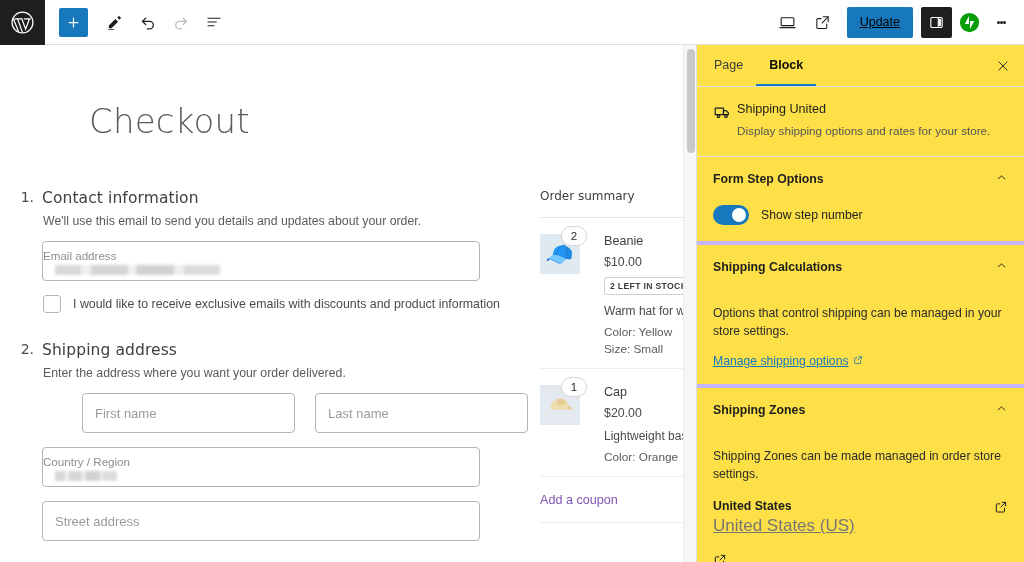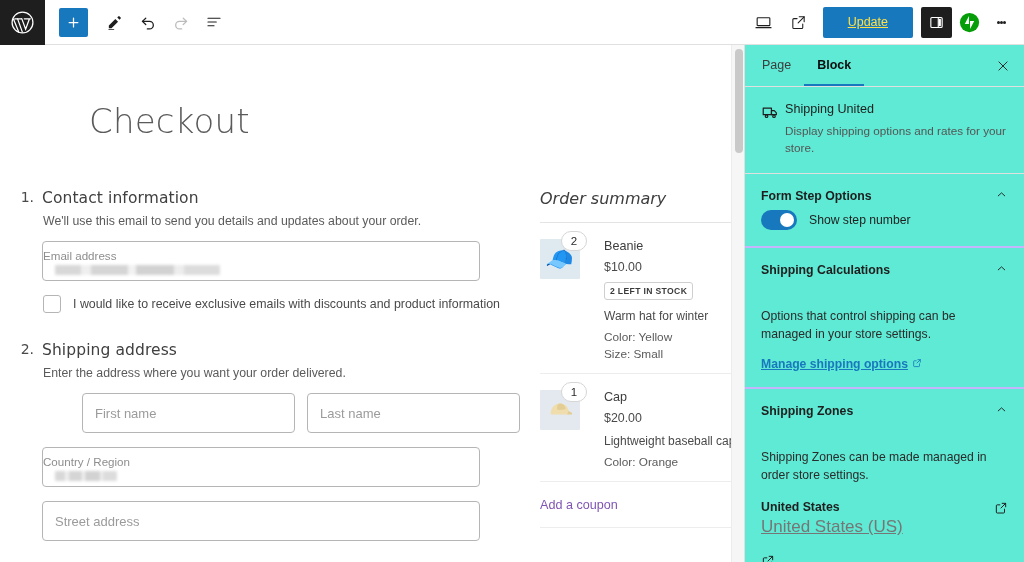--- a/index.html
+++ b/index.html
@@ -24,22 +24,22 @@
   }
   .tb-left { display: flex; align-items: center; gap: 0; padding-left: 14px; }
   .tb-btn {
     width: 33px; height: 33px; display: flex; align-items: center; justify-content: center;
     border: none; background: transparent; cursor: pointer; color: #1e1e1e; border-radius: 2px;
   }
   .tb-btn.inserter { background: #1878bd; color: #fff; width: 29px; height: 29px; border-radius: 2px; margin-right: 10px;}
   .tb-btn.disabled { color: #b8b8b8; }
   .tb-right { margin-left: auto; display: flex; align-items: center; gap: 2px; padding-right: 8px; }
   .update-btn {
-    background: #1878bd; color: #fde047; border: none; border-radius: 2px;
-    height: 31px; padding: 0 25px; font-size: 12.5px; cursor: pointer;
+    background: #1878bd; color: #000000; border: none; border-radius: 2px;
+    height: 31px; padding: 0 13px; font-size: 12.5px; cursor: pointer;
     font-family: "Liberation Sans", sans-serif; margin: 0 6px; text-decoration: underline;
   }
   .sidebar-toggle {
     width: 31px; height: 31px; background: #1e1e1e; color: #fff; border-radius: 2px;
     display: flex; align-items: center; justify-content: center; cursor: pointer; border: none;
   }
   .jetpack { width: 30px; height: 30px; display:flex; align-items:center; justify-content:center; cursor:pointer;}
   .kebab { width: 30px; height: 30px; display: flex; align-items: center; justify-content: center; cursor: pointer; }
   .kebab i { display:block; width:3px; height:3px; border-radius:50%; background:#1e1e1e; margin:1.5px 0; }
 
@@ -95,34 +95,34 @@
   }
   .redacted {
     position: absolute; left: 12px; top: 23px; height: 10px; border-radius: 1px;
     background: linear-gradient(90deg,#d8d8d8 0 16%, #efefef 16% 22%, #d5d5d5 22% 44%, #f2f2f2 44% 49%,
       #d2d2d2 49% 72%, #ededed 72% 78%, #dcdcdc 78% 100%);
     filter: blur(1.6px);
   }
   .redacted.w-long { width: 165px; }
   .redacted.w-short { width: 62px; }
 
-  .name-row { display: flex; gap: 12px; padding-left: 40px; }
+  .name-row { display: flex; gap: 20px; padding-left: 40px; }
   .name-row .field { width: 213px; margin-bottom: 14px; }
 
   .checkbox-row { display: flex; align-items: center; gap: 12px; margin: 8px 0 6px 1px; }
   .checkbox {
     width: 18px; height: 18px; border: 1px solid #b5b5b5; border-radius: 3px; background: #fff; flex: none;
   }
   .checkbox-label { font-size: 12.4px; color: #4a4a4a; }
 
   
   .summary-head {
     display: flex; justify-content: space-between;
-    font-size: 16px; color: #3d3d3d; padding: 0 0 14px 0;
-    border-bottom: 1px solid #e4e4e4; font-family: "DejaVu Sans", sans-serif; font-style: italic;
+    font-size: 12px; color: #3d3d3d; padding: 0 0 14px 0;
+    border-bottom: 1px solid #e4e4e4; font-family: "DejaVu Sans", sans-serif;
   }
   .cart-item { display: flex; padding: 16px 0 12px 0; border-bottom: 1px solid #ededed; }
   .thumb-wrap { position: relative; width: 44px; flex: none; margin-right: 20px; }
   .thumb {
     width: 40px; height: 40px; background: #dfeaf0; border-radius: 1px;
     display: flex; align-items: center; justify-content: center; font-size: 23px; line-height: 1;
   }
   .thumb.cap { background: #e3e9ee; }
   .qty-badge {
     position: absolute; top: -8px; left: 21px; min-width: 26px; height: 20px;
@@ -140,48 +140,48 @@
   }
   .item-desc { font-size: 12px; color: #4a4a4a; margin-top: 9px; }
   .item-attr { font-size: 11.8px; color: #5b5b5b; margin-top: 7px; }
   .coupon-row { padding: 15px 0; border-bottom: 1px solid #ededed; }
   .coupon-link { font-size: 12.6px; color: #7f54b3; cursor: pointer; }
   .totals-row { display: flex; justify-content: space-between; align-items: baseline; padding: 16px 0 6px 0; }
   .totals-label { font-size: 13px; color: #3d3d3d; }
 
   
   .sidebar {
-    width: 280px; flex: none; background: #5eead4; border-left: 1px solid #e0e0e0;
+    width: 328px; flex: none; background: #fde047; border-left: 1px solid #e0e0e0;
     display: flex; flex-direction: column; position: relative; overflow: hidden;
   }
   .sb-tabs { display: flex; align-items: center; height: 42px; border-bottom: 1px solid #e0e0e0; padding: 0 4px; }
   .sb-tab {
     height: 41px; padding: 0 13px; display: flex; align-items: center; font-size: 12.5px;
     color: #3c3c3c; cursor: pointer; background: transparent; border: none;
     border-bottom: 2px solid transparent; font-family: "Liberation Sans", sans-serif;
   }
   .sb-tab.active { color: #0d0d0d; font-weight: bold; border-bottom-color: #1878bd; }
   .sb-close { margin-left: auto; width: 34px; height: 34px; display: flex; align-items: center;
     justify-content: center; cursor: pointer; color: #2b2b2b; font-size: 15px; }
 
   .sb-blockhead { display: flex; padding: 15px 16px 16px 16px; border-bottom: 1px solid #e0e0e0; }
   .sb-blockicon { width: 24px; flex: none; color: #1e1e1e; padding-top: 1px; }
   .sb-blocktitle { font-size: 12.6px; color: #1e1e1e; margin-bottom: 7px; }
   .sb-blockdesc { font-size: 11.7px; color: #555; line-height: 1.45; }
 
-  .sb-section { border-bottom: 2px solid #c4b5fd; padding: 14px 16px 16px 16px; }
+  .sb-section { border-bottom: 4px solid #c4b5fd; padding: 14px 16px 16px 16px; }
   .sb-section-head { display: flex; align-items: center; justify-content: space-between; }
   .sb-section-title { font-size: 12.3px; font-weight: bold; color: #1e1e1e; }
-  .sb-row { display: flex; align-items: center; gap: 12px; margin-top: 6px; }
+  .sb-row { display: flex; align-items: center; gap: 12px; margin-top: 18px; }
   .toggle { width: 36px; height: 20px; border-radius: 10px; background: #1878bd; position: relative; flex: none; cursor: pointer; }
   .toggle .knob { position: absolute; top: 3px; right: 3px; width: 14px; height: 14px; border-radius: 50%; background: #fff; }
   .toggle-label { font-size: 12.2px; color: #1e1e1e; }
   .sb-text { font-size: 12.2px; color: #2b2b2b; line-height: 1.5; margin-top: 29px; }
   .sb-link { display: inline-flex; align-items: center; gap: 4px; font-size: 12.2px; color: #1878bd;
-    text-decoration: underline; margin-top: 13px; cursor: pointer; font-weight: bold; }
+    text-decoration: underline; margin-top: 13px; cursor: pointer; }
   .zone-row { display: flex; align-items: flex-start; justify-content: space-between; margin-top: 16px; }
   .zone-name { font-size: 12.3px; font-weight: bold; color: #1e1e1e; }
   .zone-sub { font-size: 17px; color: #767676; margin-top: 3px; text-decoration: underline; }
   .ext-icon { cursor: pointer; color: #1e1e1e; flex: none; margin-top: 1px; }
 </style>
 </head>
 <body>
 
 <div class="app">
 

